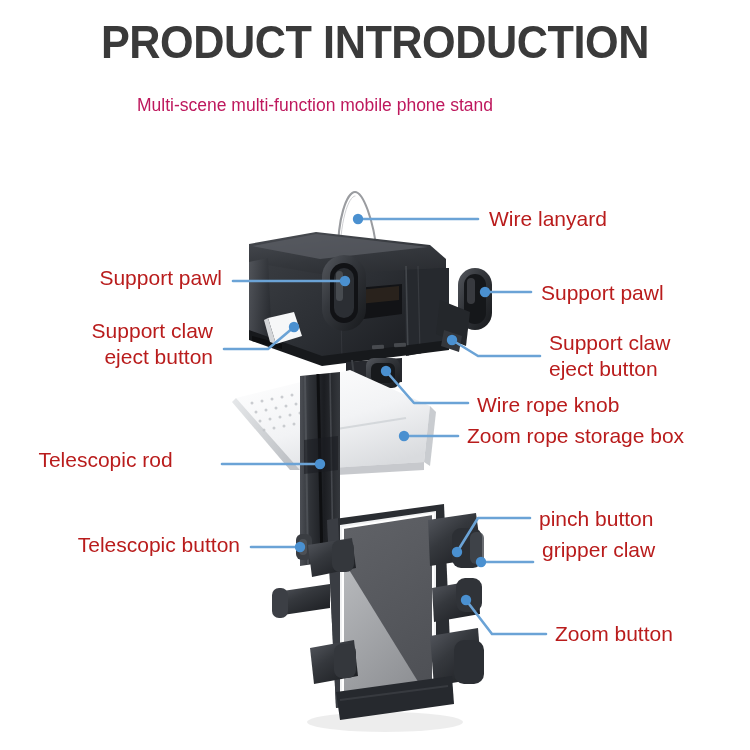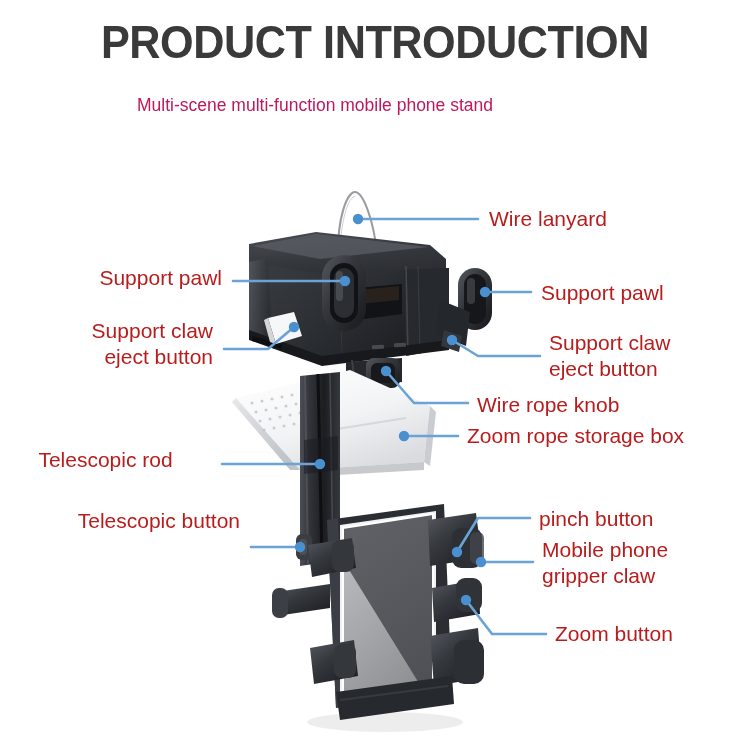--- a/index.html
+++ b/index.html
@@ -344,28 +344,27 @@
       </div>
       <div class="label right" style="top: 392px; left: 477px;">
         <div>Wire rope knob</div>
       </div>
       <div class="label right" style="top: 423px; left: 467px;">
         <div>Zoom rope storage box</div>
       </div>
       <div class="label left" style="top: 447px; left: 0px; width: 211px; text-align: center;">
         <div>Telescopic rod</div>
       </div>
-      <div class="label left" style="top: 508px; left: 0px; width: 240px;">
+      <div class="label left" style="top: 532px; left: 0px; width: 240px;">
         <div>Telescopic button</div>
       </div>
       <div class="label right" style="top: 506px; left: 539px;">
         <div>pinch button</div>
       </div>
       <div class="label right two-line" style="top: 537px; left: 542px;">
-        <div>Mobile phone</div>
         <div>gripper claw</div>
       </div>
       <div class="label right" style="top: 621px; left: 555px;">
         <div>Zoom button</div>
       </div>
     </div>
 
 </div>
 
 </body></html>

